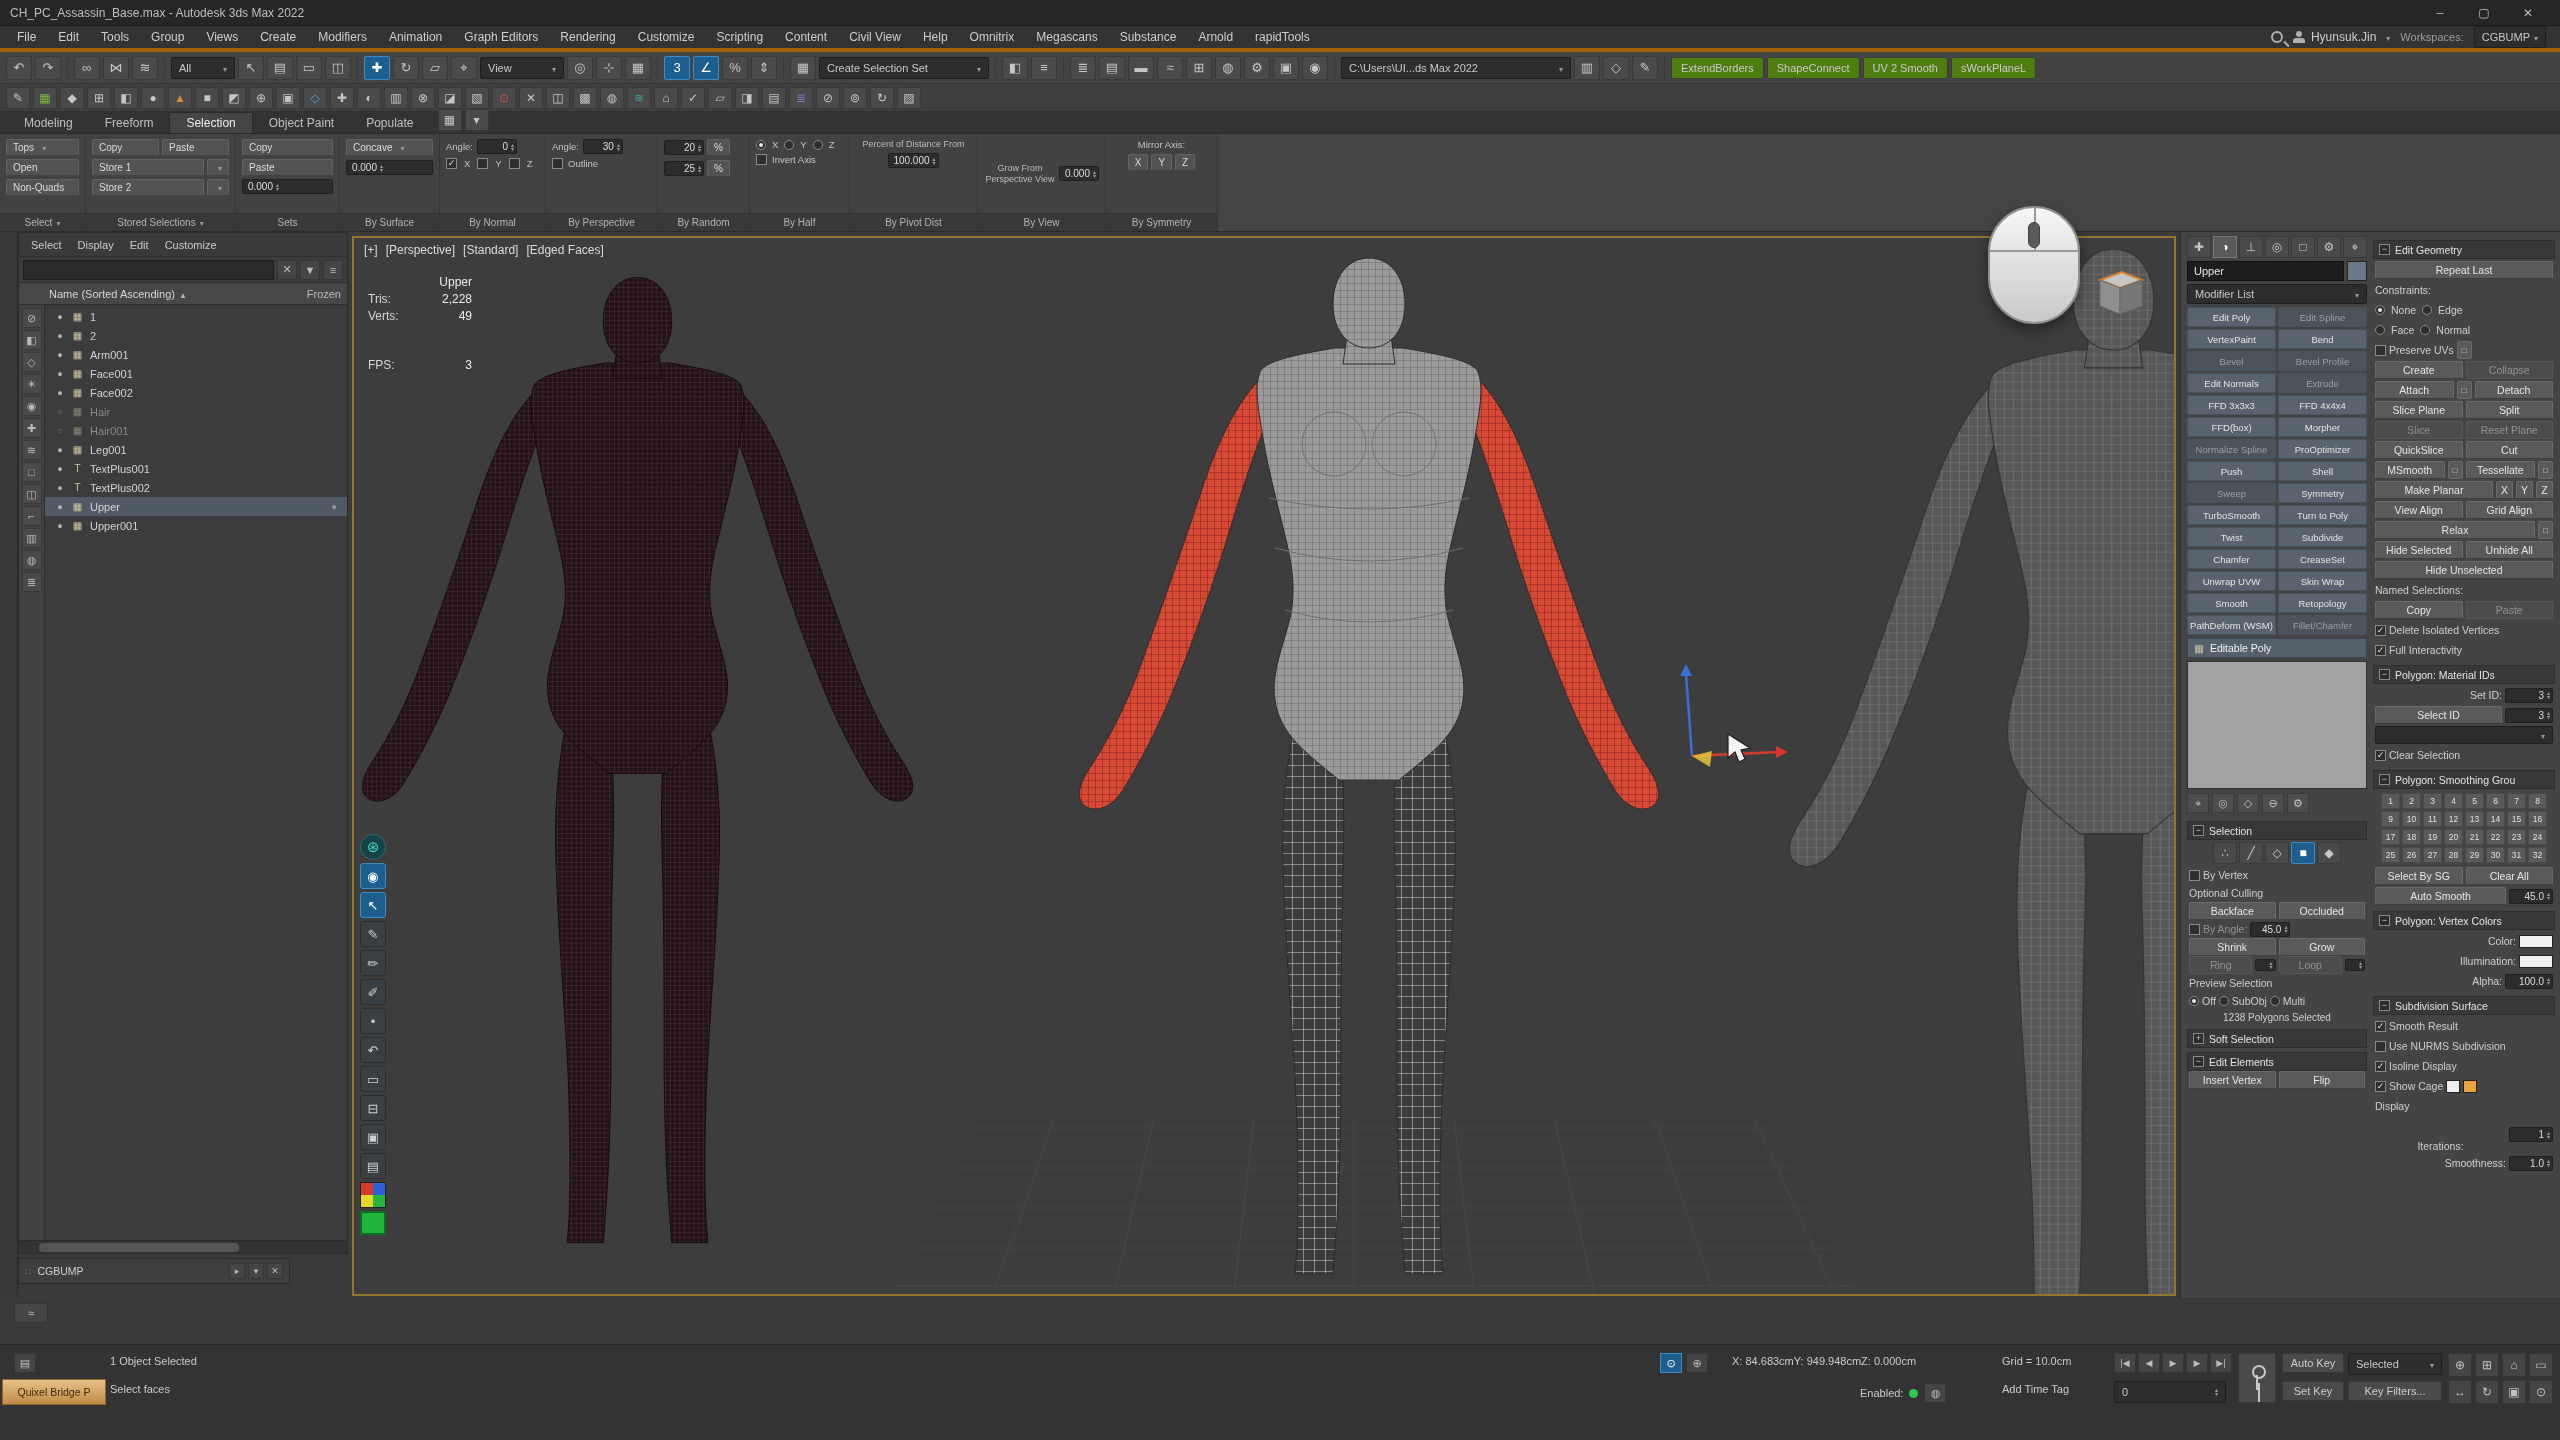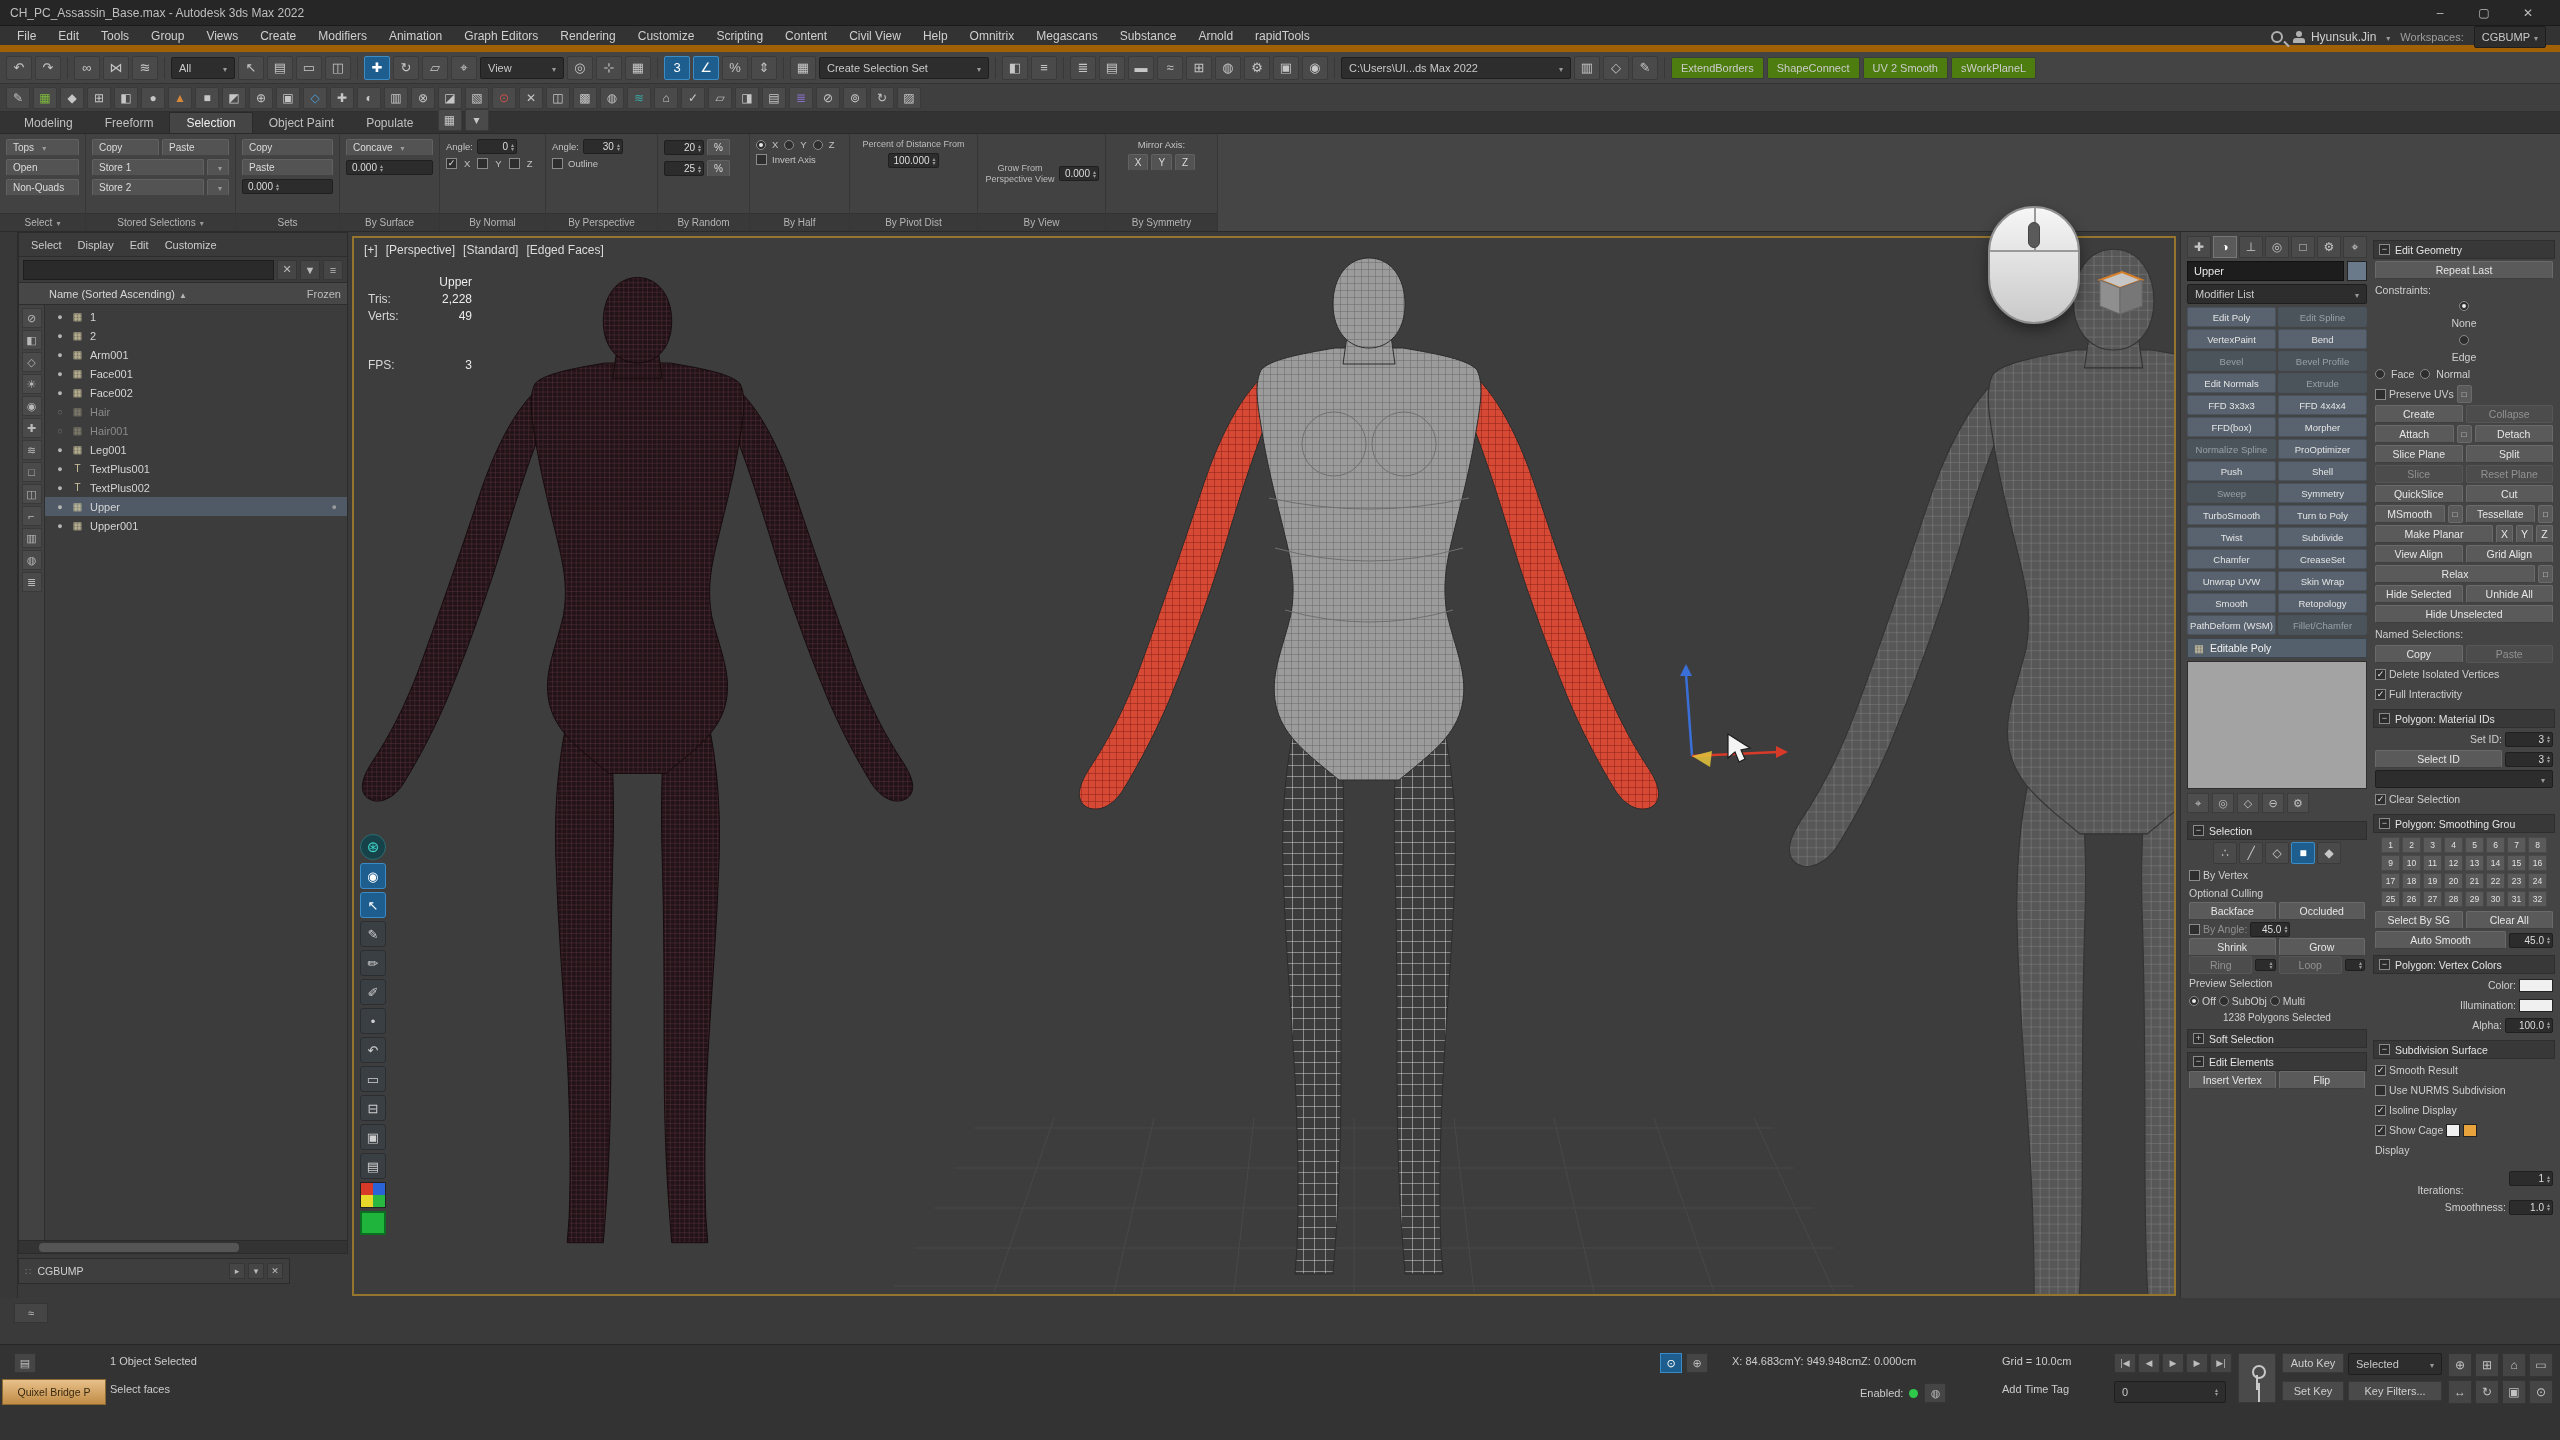--- a/index.html
+++ b/index.html
@@ -5,21 +5,21 @@
 *{margin:0;padding:0;box-sizing:border-box}
 html,body{width:2560px;height:1440px;overflow:hidden;background:#222}
 #app{position:relative;width:2560px;height:1440px;background:#3a3a3a;font-family:"Liberation Sans",sans-serif;color:#d0d0d0;font-size:12px;user-select:none;overflow:hidden}
 .abs{position:absolute}
 .row{display:flex;align-items:center}
 
 #titlebar{position:absolute;left:0;top:0;width:2560px;height:26px;background:#262626;display:flex;align-items:center;padding:0 10px;border-bottom:1px solid #1b1b1b}
 #title{font-size:12px;color:#bfbfbf}
 #winbtns{margin-left:auto;display:flex}
 #winbtns .wbtn{width:44px;height:24px;display:flex;align-items:center;justify-content:center;color:#bdbdbd;font-size:12px}
-#menubar{position:absolute;left:0;top:26px;width:2560px;height:26px;background:#333333;display:flex;align-items:flex-start;padding:0 6px;border-bottom:7px solid #a16207}
+#menubar{position:absolute;left:0;top:26px;width:2560px;height:26px;background:#333333;display:flex;align-items:flex-end;padding:0 6px;border-bottom:4px solid #a16207}
 #menu-items{display:flex;align-items:center;height:100%}
 .mitem{padding:0 11px;height:100%;display:flex;align-items:center;color:#cfcfcf;font-size:12px}
 #menu-right{margin-left:auto;display:flex;align-items:center;gap:10px;padding-right:8px}
 .car::after{content:"▾";font-size:8px;color:#9a9a9a;margin-left:4px}
 .sort::after{content:"▲";font-size:8px;color:#b5b5b5;margin-left:4px}
 .mag{width:12px;height:12px;border:2px solid #b0b0b0;border-radius:50%;position:relative;display:inline-block}
 .mag::after{content:"";position:absolute;left:10px;top:10px;width:7px;height:2px;background:#b0b0b0;transform:rotate(45deg)}
 .pico{width:12px;height:12px;display:inline-block;position:relative}
 .pico::before{content:"";position:absolute;left:3px;top:0;width:6px;height:6px;border-radius:50%;background:#b0b0b0}
 .pico::after{content:"";position:absolute;left:0;top:7px;width:12px;height:5px;border-radius:3px 3px 0 0;background:#b0b0b0}
@@ -944,21 +944,21 @@
         <div class="rhead">
           <span class="mbox"></span>
           <span>Edit Geometry</span>
         </div>
         <div class="crow">
           <div class="cbtn">Repeat Last</div>
         </div>
         <div class="crow">
           <span class="clabel">Constraints:</span>
         </div>
-        <div class="crow" style="gap: 6px; flex-direction: column;">
+        <div class="crow" style="gap: 6px;">
           <span class="rad on"></span>
           <span class="clabel">None</span>
           <span class="rad"></span>
           <span class="clabel">Edge</span>
         </div>
         <div class="crow" style="gap: 6px;">
           <span class="rad"></span>
           <span class="clabel">Face</span>
           <span class="rad"></span>
           <span class="clabel">Normal</span>

